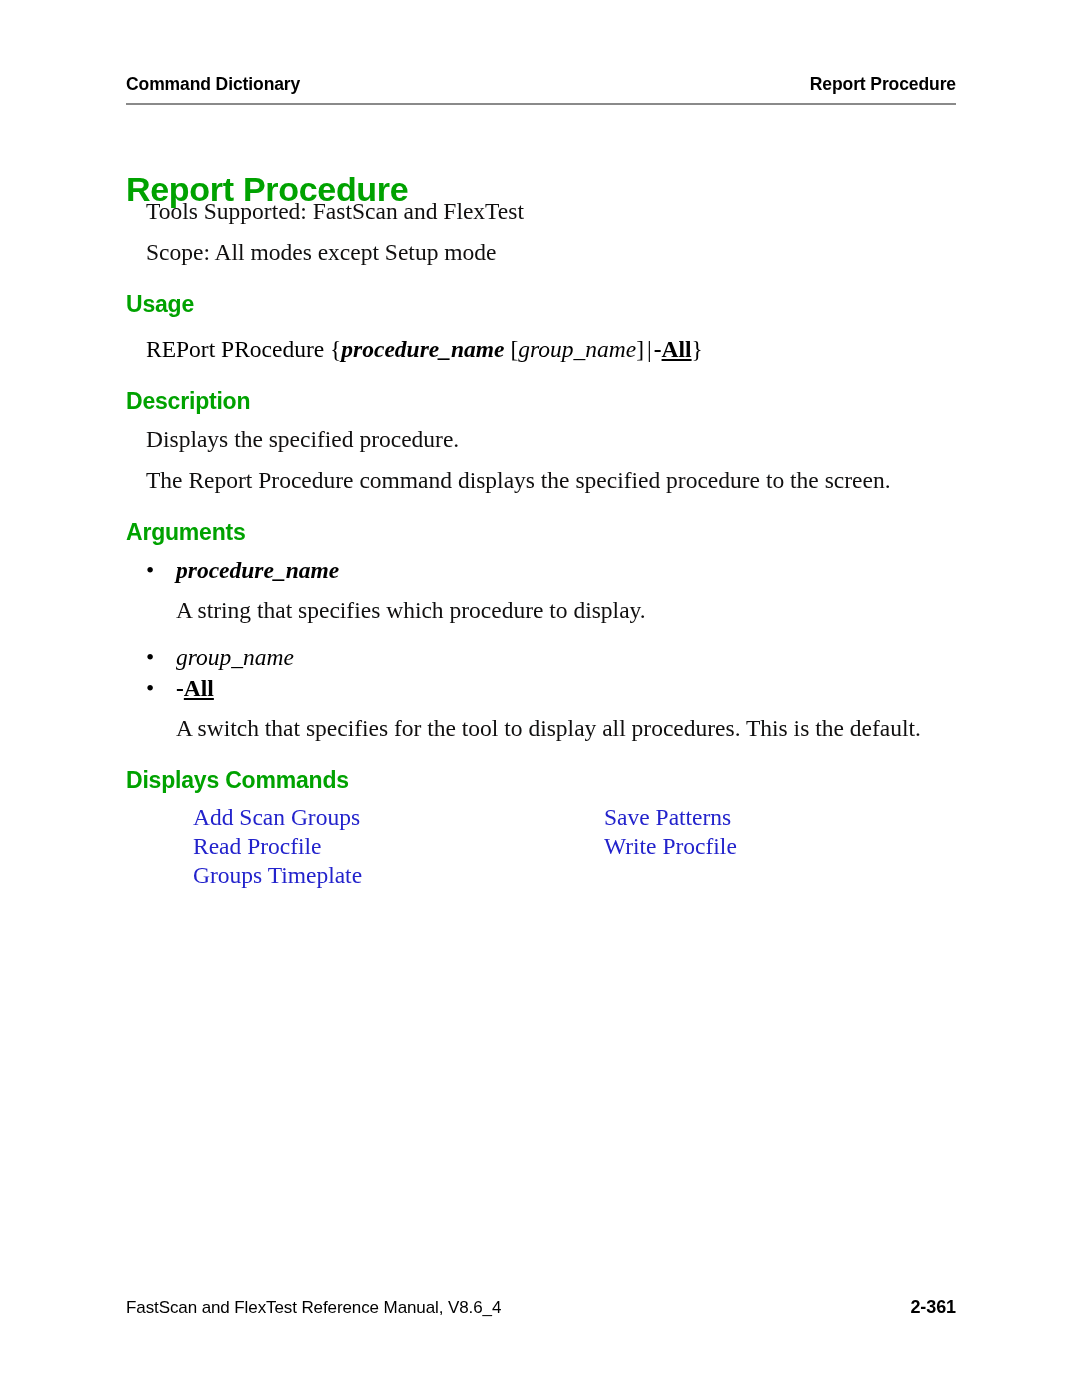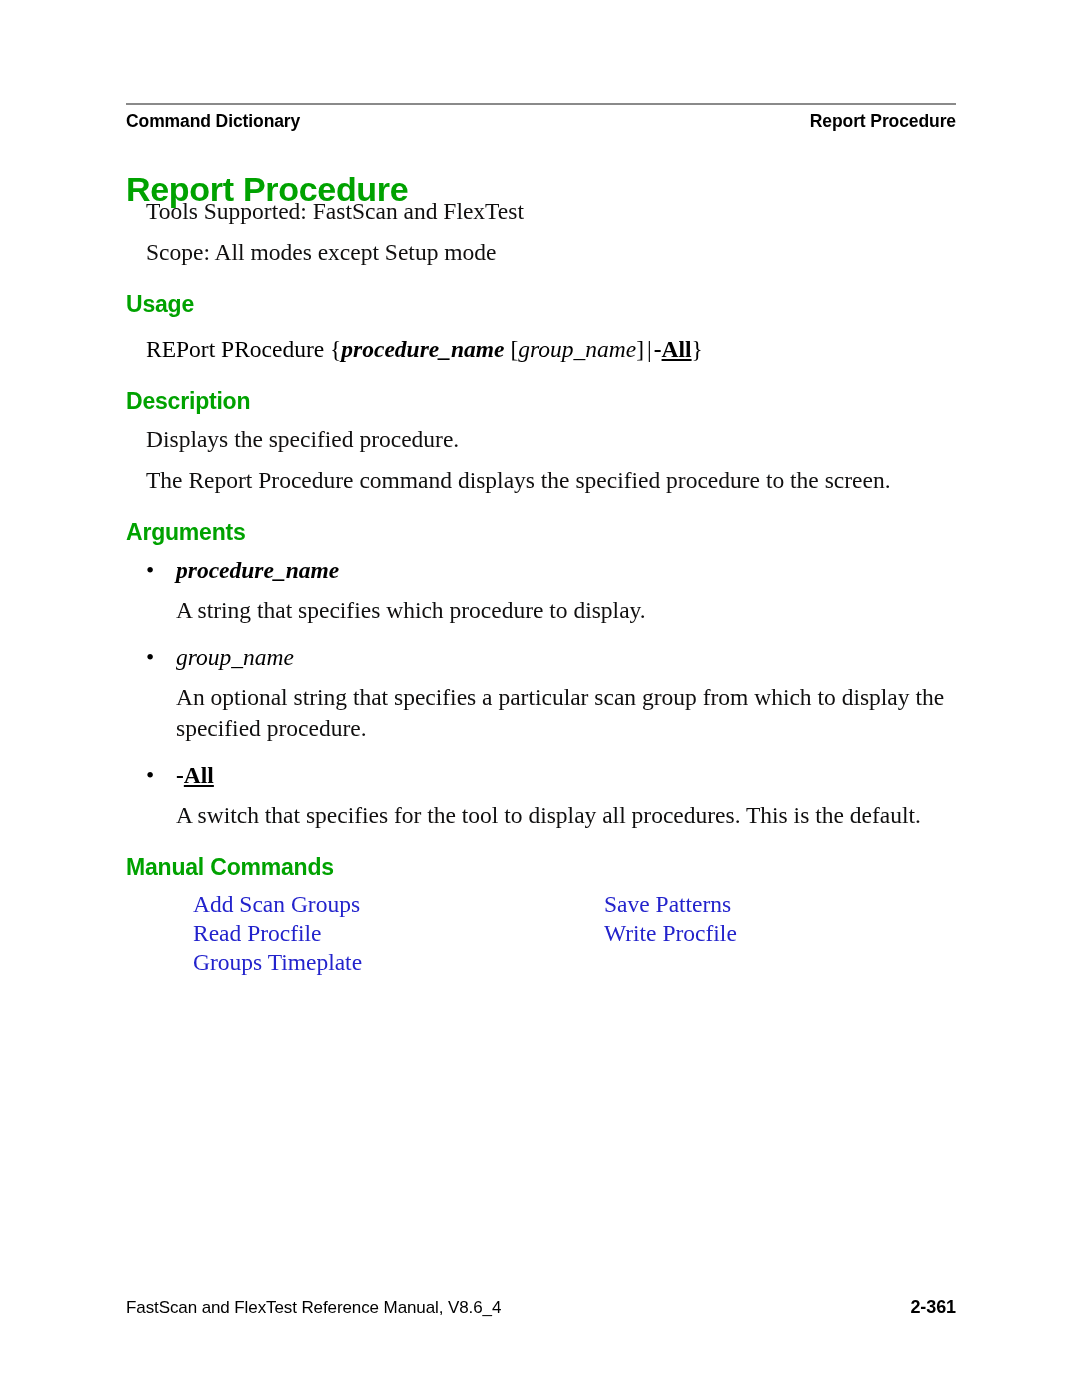--- a/index.html
+++ b/index.html
@@ -30,21 +30,20 @@
     top: 74px;
     width: 830px;
     display: flex;
     justify-content: space-between;
     align-items: baseline;
     font-family: "Liberation Sans", sans-serif;
     font-weight: bold;
     font-size: 17.5px;
     letter-spacing: -0.1px;
     color: #000000;
-    margin-top: 37px;
   }
   .runhead-rule {
     position: absolute;
     left: 126px;
     top: 103px;
     width: 830px;
     height: 2px;
     background: #8a8a8a;
   }
 
@@ -212,29 +211,28 @@
     <div class="arg-item">
       <span class="bullet">•</span>
       <span class="arg-name-bold">procedure_name</span>
     </div>
     <p class="arg-desc">A string that specifies which procedure to display.</p>
 
     <div class="arg-item">
       <span class="bullet">•</span>
       <span class="arg-name-ital">group_name</span>
     </div>
-    <p class="arg-desc">An optional string that specifies a particular scan group from which to display the specified procedure.</p>
 
     <div class="arg-item">
       <span class="bullet">•</span>
       <span class="sw">-</span><span class="sw"><u>All</u></span>
     </div>
     <p class="arg-desc tight">A switch that specifies for the tool to display all procedures. This is the default.</p>
 
-    <h2 class="sec-head">Manual Commands</h2>
+    <h2 class="sec-head">Displays Commands</h2>
     <div class="related-grid">
       <div class="related-col left">
         <a class="related-link">Add Scan Groups</a>
         <a class="related-link">Read Procfile</a>
         <a class="related-link">Groups Timeplate</a>
       </div>
       <div class="related-col right">
         <a class="related-link">Save Patterns</a>
         <a class="related-link">Write Procfile</a>
       </div>

